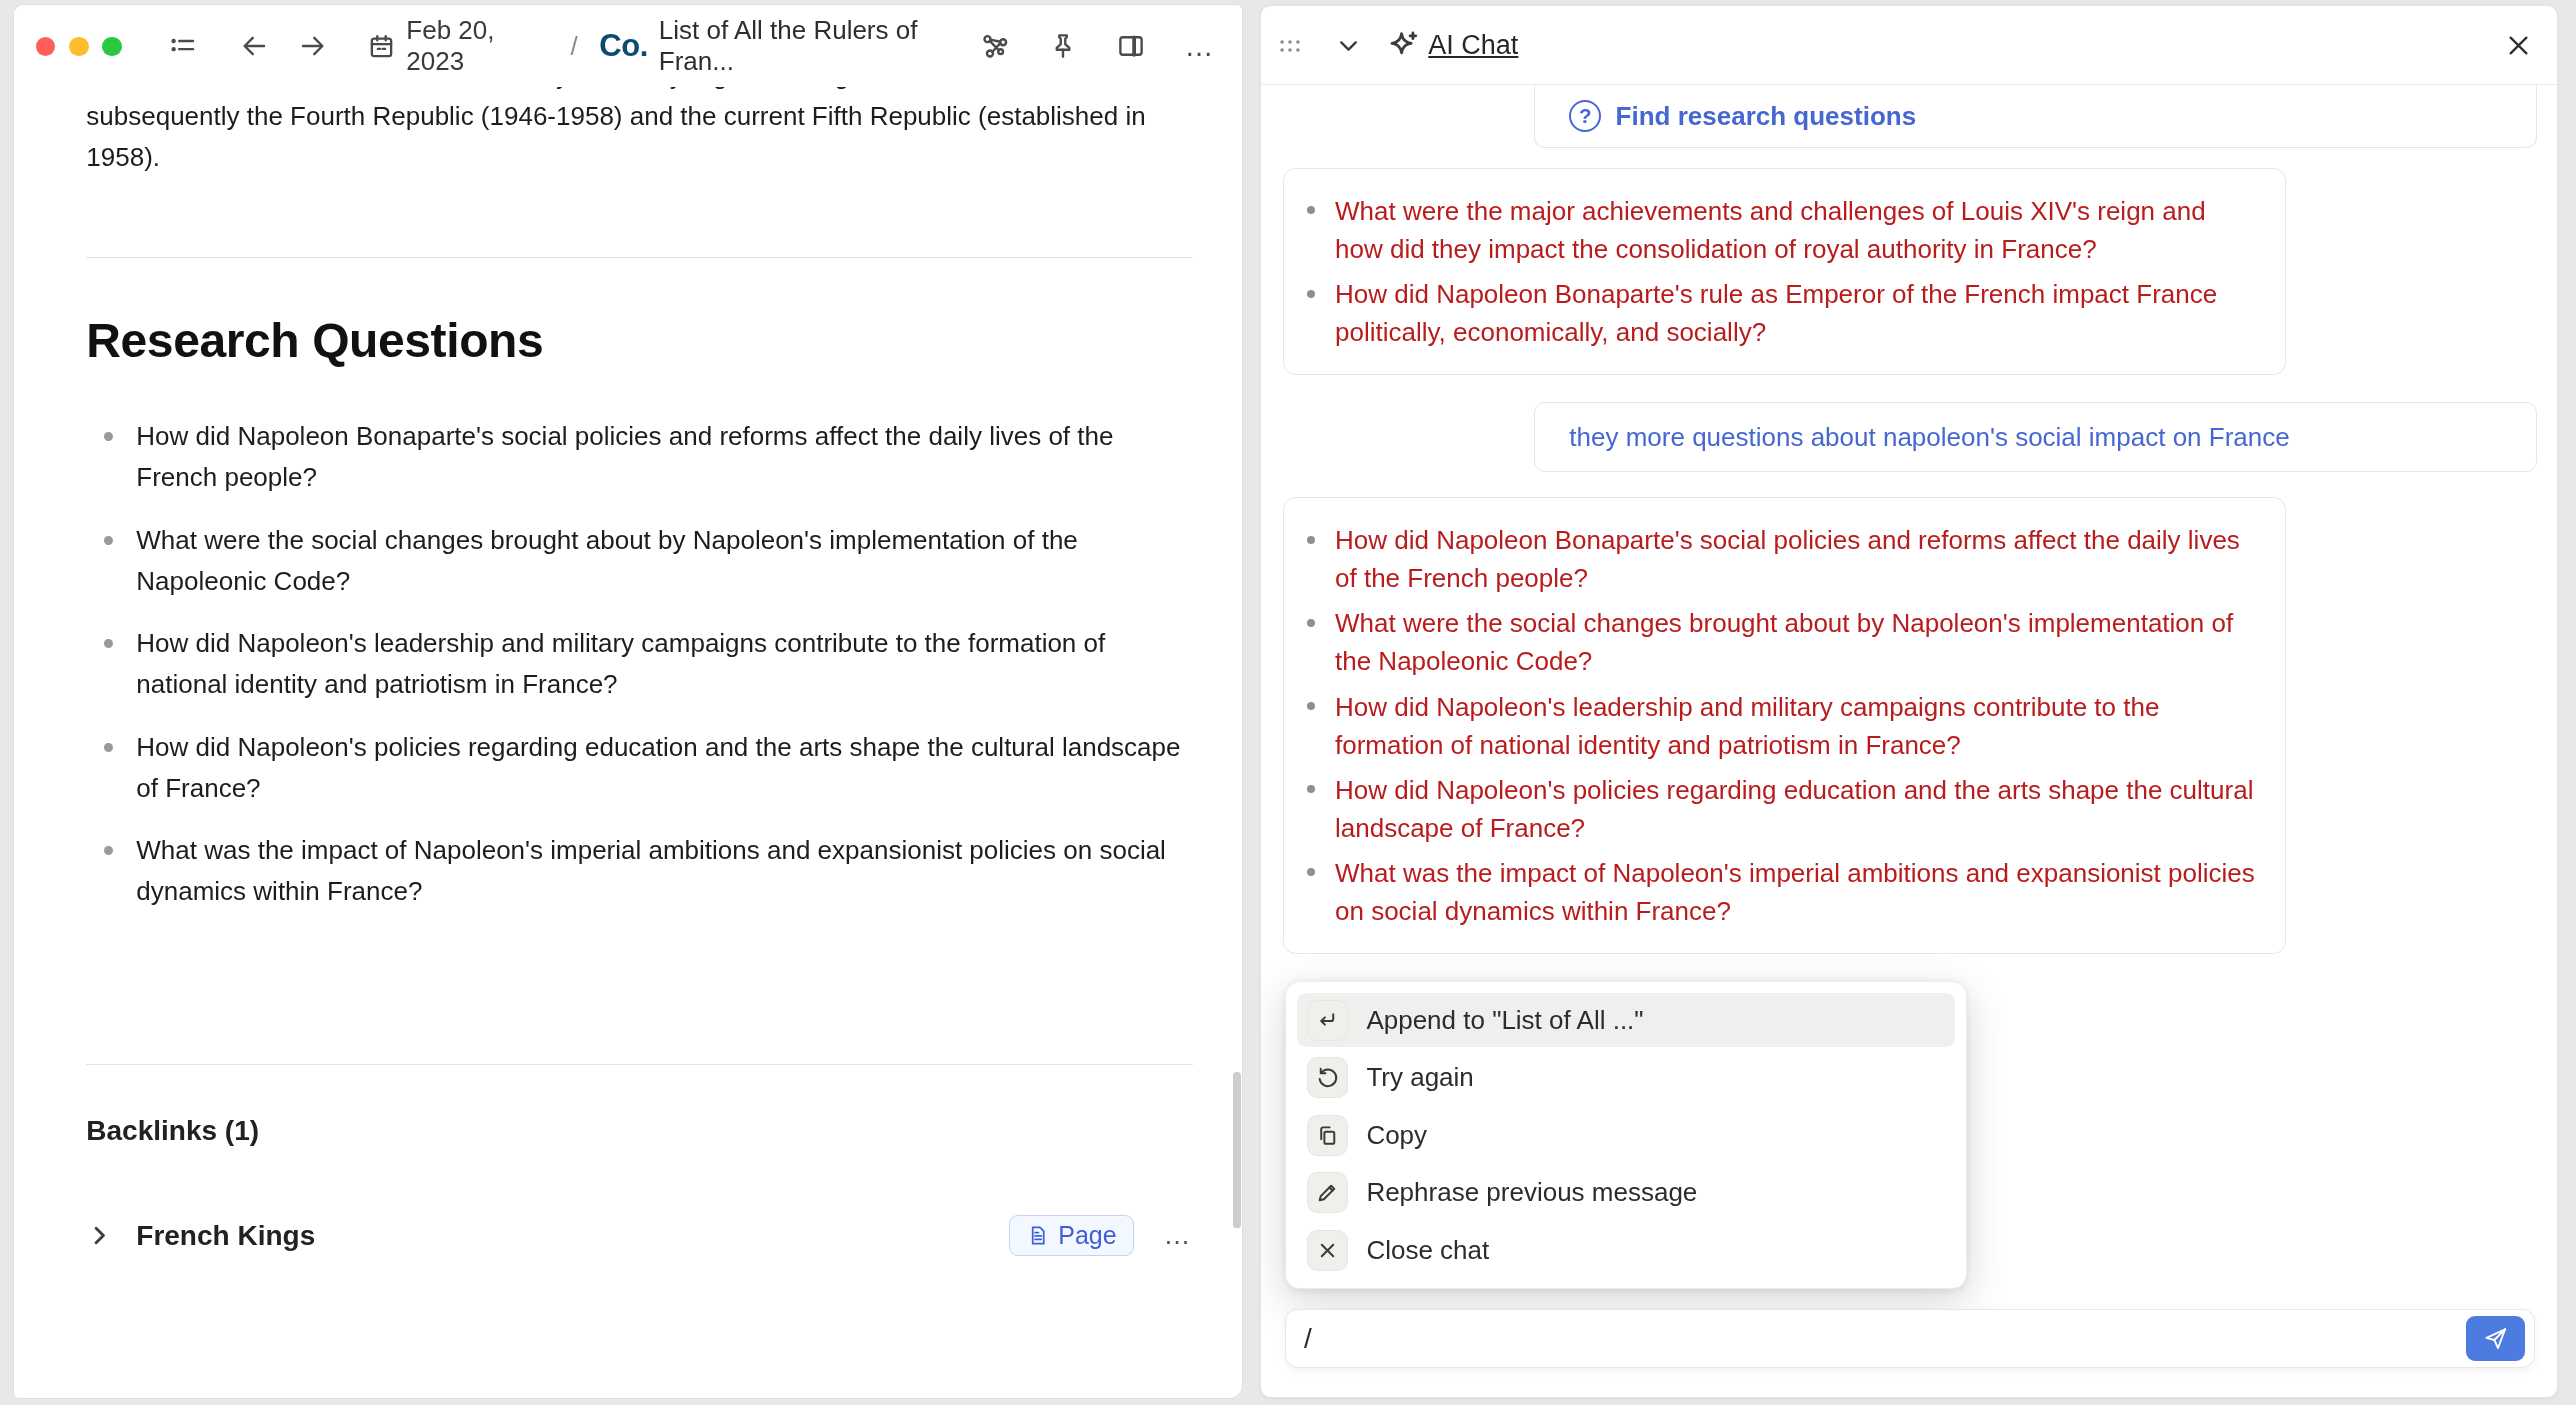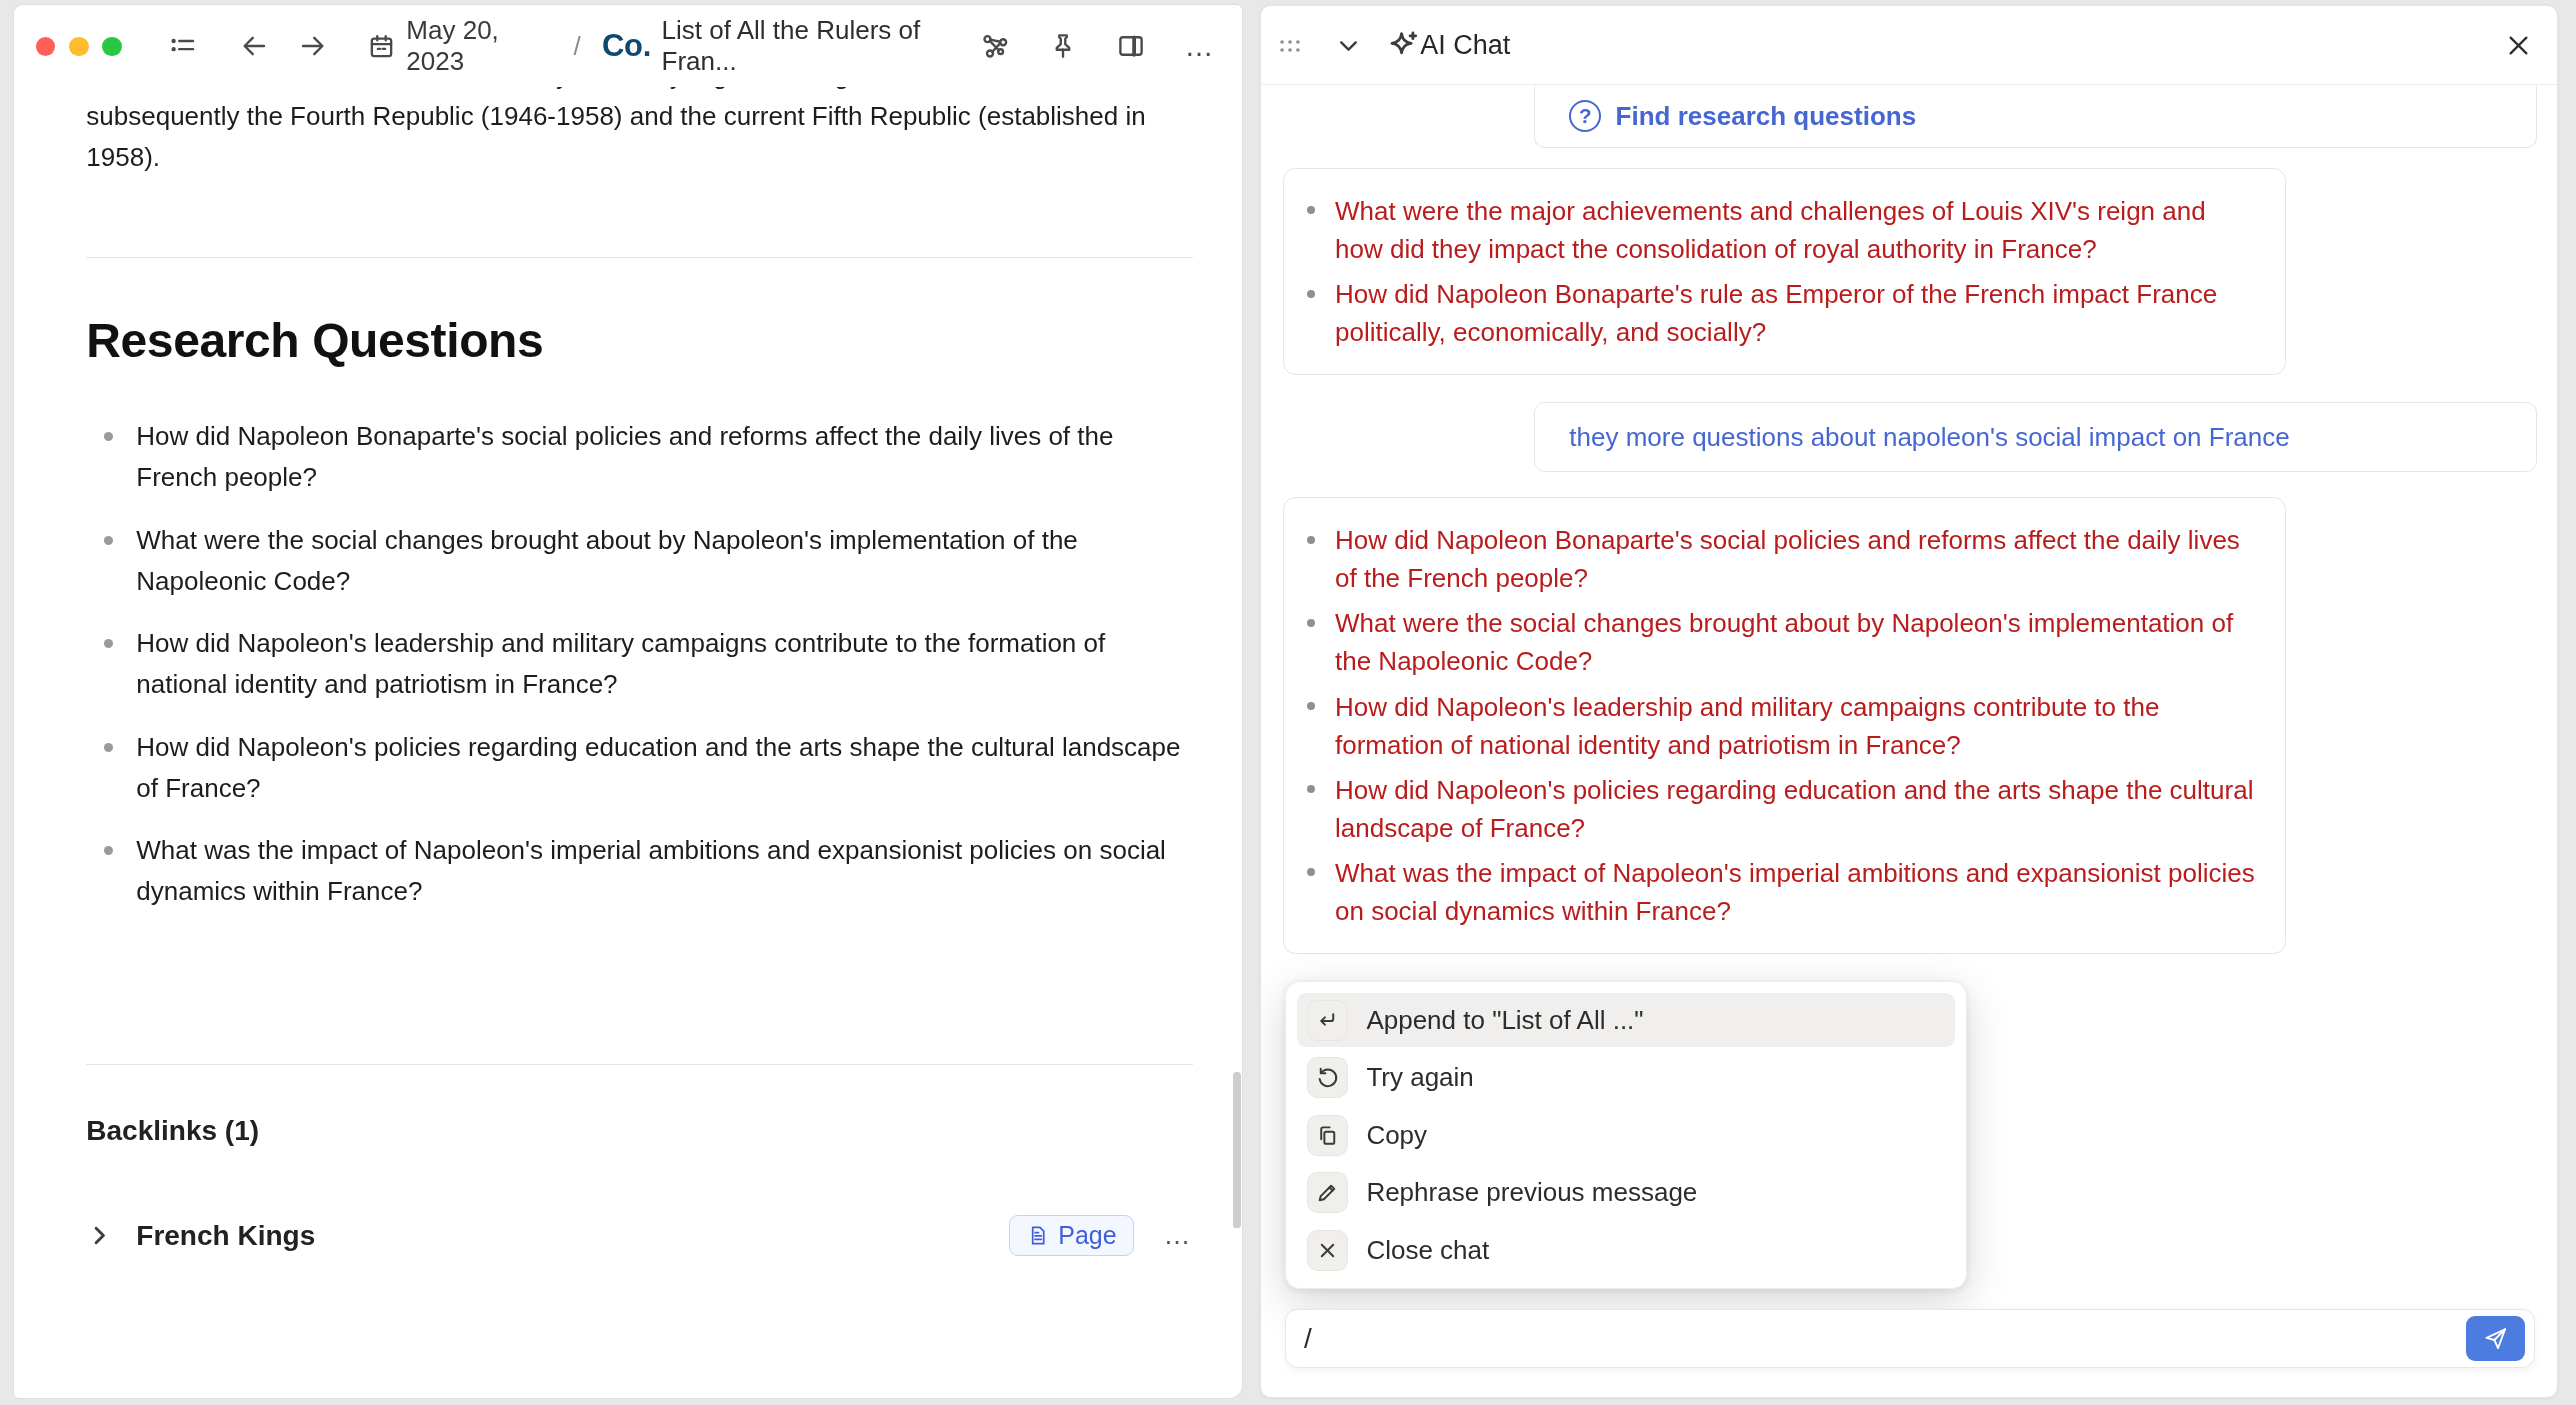--- a/index.html
+++ b/index.html
@@ -68,21 +68,21 @@
   .chat-card{
     position:absolute; left:1260px; top:5.4px; width:1298px; height:1393px;
     background:#fff; border:0.9px solid #e3e3e3; border-radius:10.7px; overflow:hidden;
     box-shadow:0 0.9px 3.6px rgba(0,0,0,0.05);
   }
   .chat-header{
     height:79px; display:flex; align-items:center; padding:0 25px 0 14.3px;
     border-bottom:1.8px solid #ebebeb;
   }
   .chat-header .hdr-icon svg{ stroke:#3c3c3c; fill:none; stroke-width:2; stroke-linecap:round; stroke-linejoin:round; }
-  .chat-title{ font-size:27px; font-weight:500; color:#262626; margin-left:0; }
+  .chat-title{ font-size:27px; font-weight:500; color:#262626; margin-left:8px;text-decoration:underline; }
   .chat-close{ margin-left:auto; display:flex; align-items:center; }
   .chat-close svg{ stroke:#2e2e2e; stroke-width:2; stroke-linecap:round; }
 
   .chat-body{ position:relative; padding:0 19.7px 0 21.5px; }
   .bubble{
     background:#fff; border:1.8px solid #e5e5e5; font-size:26px; line-height:38px; color:#b91c1c;
   }
   .bubble.user{
     width:1003px; margin-left:auto; border-radius:10.7px; color:#4667d2;
     display:flex; align-items:center; padding:0 27px 0 34px;
@@ -178,21 +178,21 @@
     <span class="tb-icon" style="margin-left:39px">
       <svg width="29" height="29" viewBox="0 0 24 24">
         <rect x="4" y="5.5" width="16" height="14.5" rx="2"></rect>
         <line x1="4" y1="10" x2="20" y2="10"></line>
         <line x1="8.5" y1="3.5" x2="8.5" y2="7"></line>
           <line x1="15.5" y1="3.5" x2="15.5" y2="7"></line>
         <line x1="9" y1="14" x2="11" y2="14"></line>
           <line x1="13" y1="14" x2="15" y2="14"></line>
       </svg>
     </span>
-    <span class="tb-date">May 20, 2023</span>
+    <span class="tb-date">Feb 20, 2023</span>
 
     <span class="tb-slash">/</span>
 
     <span class="tb-cotype">Co.</span>
     <span class="tb-title">List of All the Rulers of Fran...</span>
 
     <div class="tb-right">
       <span class="tb-icon">
         <svg width="30" height="30" viewBox="0 0 24 24">
           <circle cx="6" cy="6.5" r="2.4"></circle>

